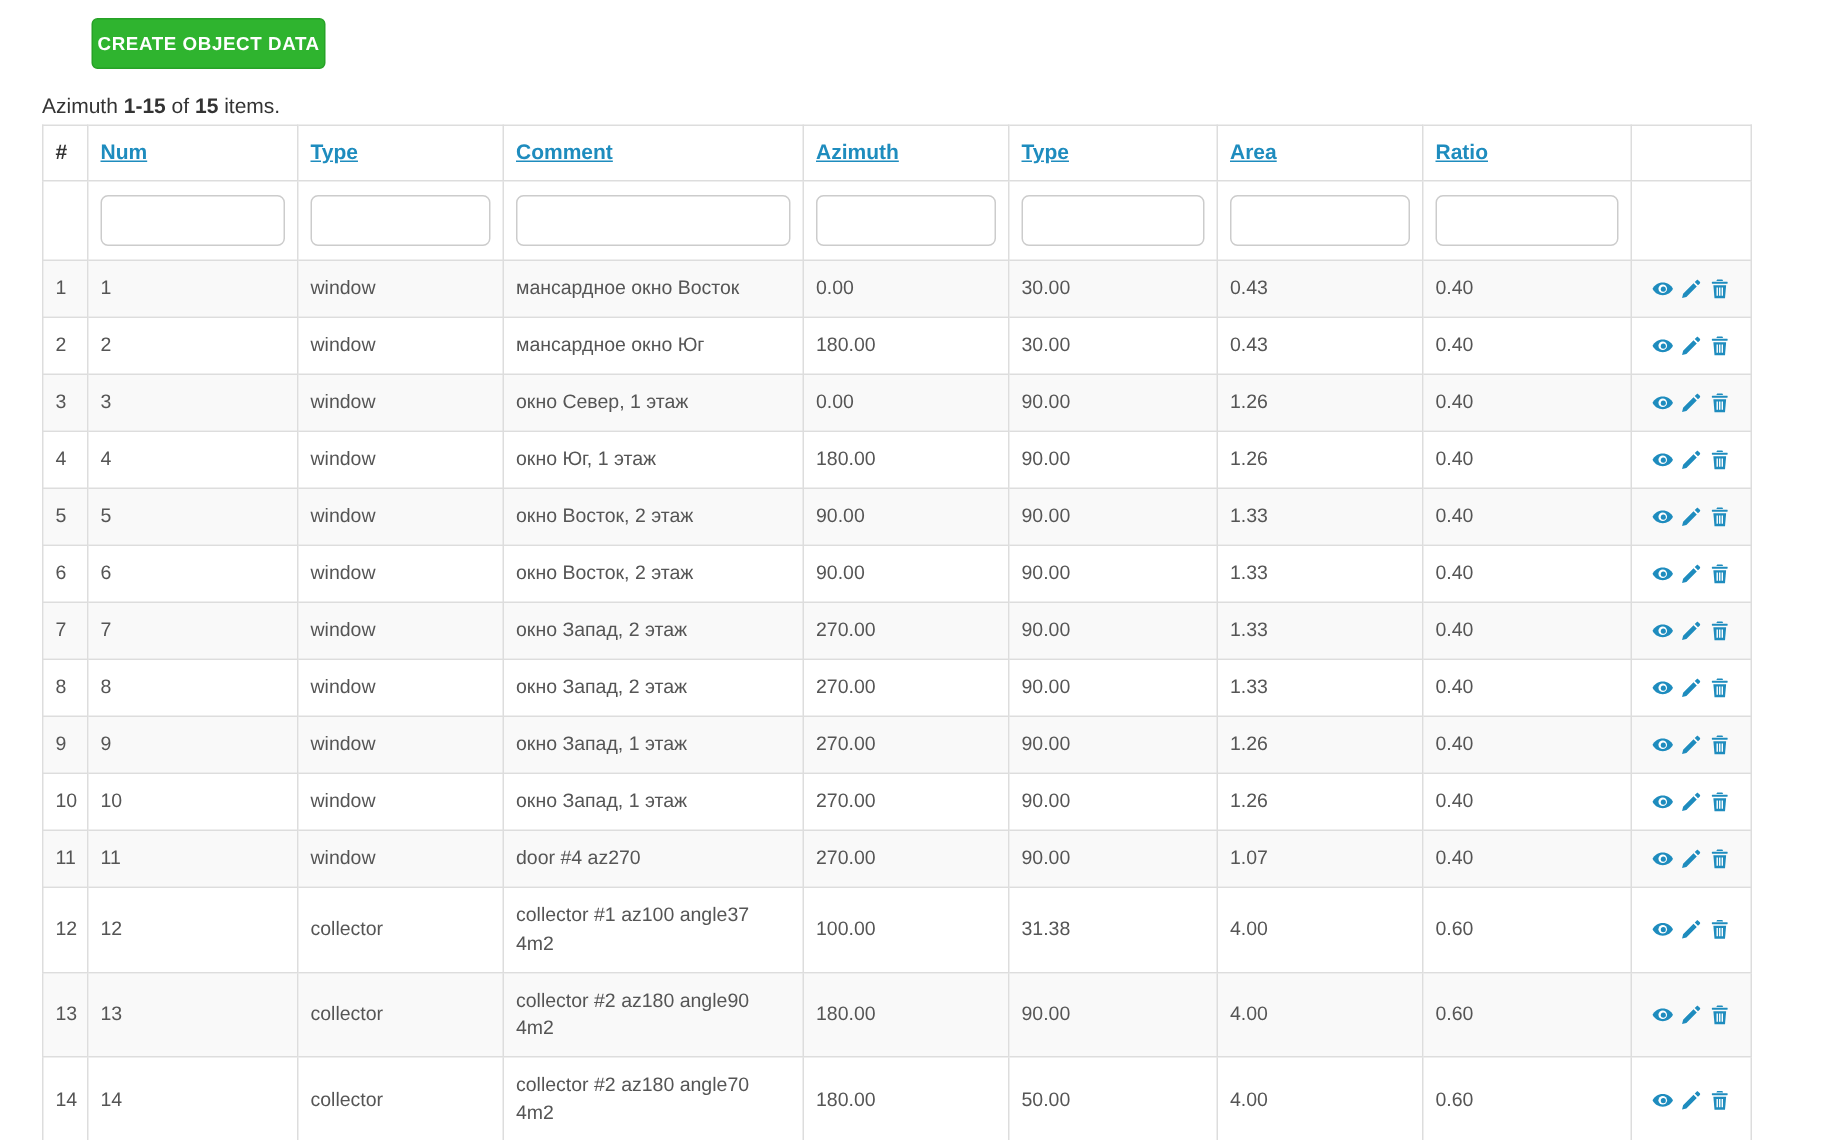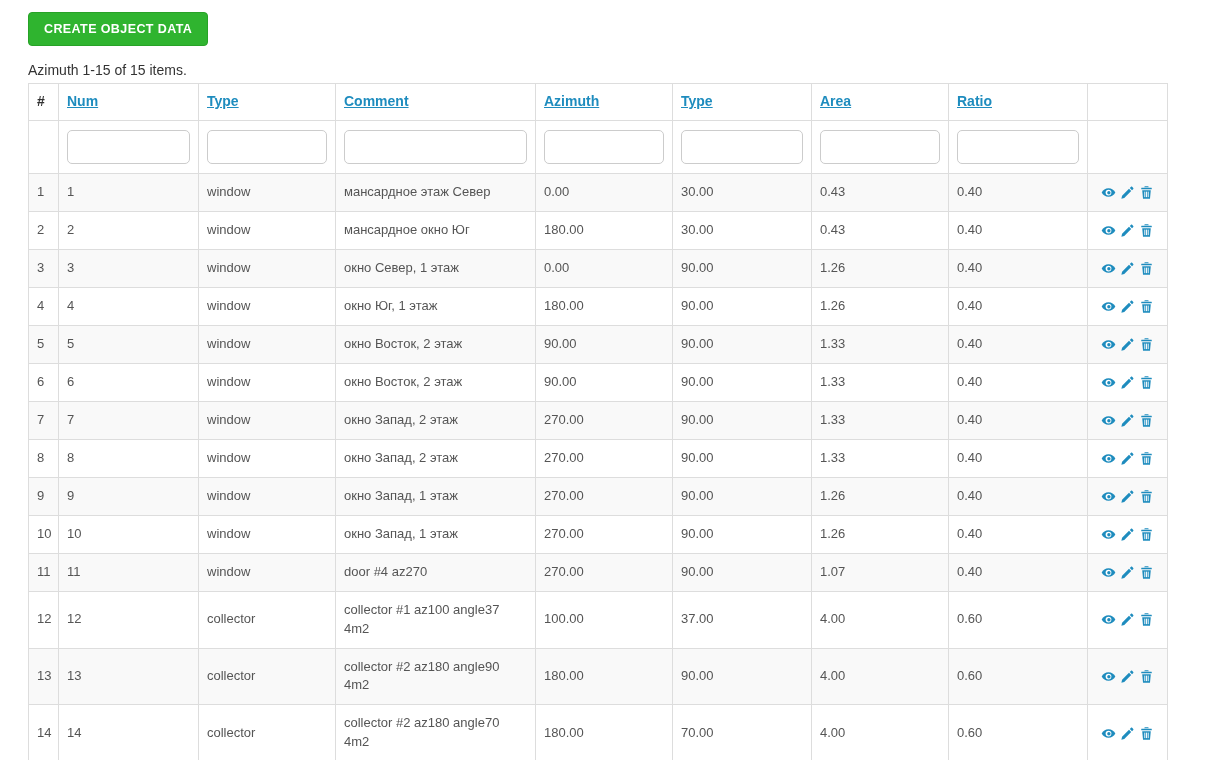--- a/index.html
+++ b/index.html
@@ -7,26 +7,27 @@
     width:1216px;height:760px;overflow:hidden;
     font-family:"Liberation Sans","DejaVu Sans",sans-serif;
     color:#333;font-size:14px;
   }
   .content{padding:12px 0 0 28px;}
   .btn-create{
     display:inline-block;
     background:var(--green,#2fb42f);
     border:1px solid var(--green-border,#27a227);
     color:#fff;font-weight:bold;font-size:12.5px;letter-spacing:.4px;
-    padding:9px 15px;border-radius:4px;cursor:pointer;
+    padding:9px 3px;border-radius:4px;cursor:pointer;
     font-family:"Liberation Sans","DejaVu Sans",sans-serif;
     text-transform:uppercase;
+    margin-left:33px;
   }
   .summary{font-size:14px;color:#333;margin:16px 0 5px;}
-  .summary b{font-weight:normal;}
+  .summary b{font-weight:bold;}
   table.grid{
     width:1139px;table-layout:fixed;border-collapse:collapse;
     font-size:13px;
   }
   table.grid th{
     font-size:14px;font-weight:bold;text-align:left;
     padding:9px 8px 11px;border:1px solid #ddd;background:#fff;
     vertical-align:middle;color:#333;
   }
   table.grid a.sort-link{
@@ -104,21 +105,21 @@
             <td><input type="text" class="filter-input" value="" style=""></td>
             <td><input type="text" class="filter-input" value="" style=""></td>
             <td></td>
           </tr>
       </thead>
       <tbody id="grid-body" class="grid-body">
           <tr>
             <td>1</td>
             <td>1</td>
             <td>window</td>
-            <td class="comment-cell">мансардное этаж Север</td>
+            <td class="comment-cell">мансардное окно Восток</td>
             <td>0.00</td>
             <td>30.00</td>
             <td>0.43</td>
             <td>0.40</td>
             <td class="actions-cell"><a href="#" class="action-btn"><svg viewBox="0 0 24 24" width="15" height="15">
                   <path d="M12 5.2C7.2 5.2 3 7.9 1.1 12c1.9 4.1 6.1 6.8 10.9 6.8s9-2.7 10.9-6.8C21 7.9 16.8 5.2 12 5.2z" fill="currentColor"></path>
                   <circle cx="12" cy="12" r="4.6" fill="#fff"></circle>
                   <circle cx="12.6" cy="12.4" r="2.7" fill="currentColor"></circle>
                 </svg></a><a href="#" class="action-btn"><svg viewBox="0 0 24 24" width="15" height="15">
                   <path fill="currentColor" d="M3.3 17.2 2.2 21.8l4.6-1.1L17.9 9.6l-3.5-3.5L3.3 17.2zM21.2 6.3c.5-.5.5-1.2 0-1.7l-1.8-1.8c-.5-.5-1.2-.5-1.7 0l-2 2 3.5 3.5 2-2z"></path>
@@ -348,21 +349,21 @@
                   <path fill="currentColor" d="M5.2 8.2h13.6L17.6 22H6.4L5.2 8.2z"></path>
                   <path d="M9.3 10.6v8.8M12 10.6v8.8M14.7 10.6v8.8" stroke="#fff" stroke-width="1.5" fill="none"></path>
                 </svg></a></td>
           </tr>
           <tr>
             <td>12</td>
             <td>12</td>
             <td>collector</td>
             <td class="comment-cell">collector #1 az100 angle37 4m2</td>
             <td>100.00</td>
-            <td>37.00</td>
+            <td>31.38</td>
             <td>4.00</td>
             <td>0.60</td>
             <td class="actions-cell"><a href="#" class="action-btn"><svg viewBox="0 0 24 24" width="15" height="15">
                   <path d="M12 5.2C7.2 5.2 3 7.9 1.1 12c1.9 4.1 6.1 6.8 10.9 6.8s9-2.7 10.9-6.8C21 7.9 16.8 5.2 12 5.2z" fill="currentColor"></path>
                   <circle cx="12" cy="12" r="4.6" fill="#fff"></circle>
                   <circle cx="12.6" cy="12.4" r="2.7" fill="currentColor"></circle>
                 </svg></a><a href="#" class="action-btn"><svg viewBox="0 0 24 24" width="15" height="15">
                   <path fill="currentColor" d="M3.3 17.2 2.2 21.8l4.6-1.1L17.9 9.6l-3.5-3.5L3.3 17.2zM21.2 6.3c.5-.5.5-1.2 0-1.7l-1.8-1.8c-.5-.5-1.2-.5-1.7 0l-2 2 3.5 3.5 2-2z"></path>
                 </svg></a><a href="#" class="action-btn"><svg viewBox="0 0 24 24" width="15" height="15">
                   <path fill="currentColor" d="M9.2 2h5.6l.8 1.6H8.4L9.2 2z"></path>
@@ -392,21 +393,21 @@
                   <path fill="currentColor" d="M5.2 8.2h13.6L17.6 22H6.4L5.2 8.2z"></path>
                   <path d="M9.3 10.6v8.8M12 10.6v8.8M14.7 10.6v8.8" stroke="#fff" stroke-width="1.5" fill="none"></path>
                 </svg></a></td>
           </tr>
           <tr>
             <td>14</td>
             <td>14</td>
             <td>collector</td>
             <td class="comment-cell">collector #2 az180 angle70 4m2</td>
             <td>180.00</td>
-            <td>70.00</td>
+            <td>50.00</td>
             <td>4.00</td>
             <td>0.60</td>
             <td class="actions-cell"><a href="#" class="action-btn"><svg viewBox="0 0 24 24" width="15" height="15">
                   <path d="M12 5.2C7.2 5.2 3 7.9 1.1 12c1.9 4.1 6.1 6.8 10.9 6.8s9-2.7 10.9-6.8C21 7.9 16.8 5.2 12 5.2z" fill="currentColor"></path>
                   <circle cx="12" cy="12" r="4.6" fill="#fff"></circle>
                   <circle cx="12.6" cy="12.4" r="2.7" fill="currentColor"></circle>
                 </svg></a><a href="#" class="action-btn"><svg viewBox="0 0 24 24" width="15" height="15">
                   <path fill="currentColor" d="M3.3 17.2 2.2 21.8l4.6-1.1L17.9 9.6l-3.5-3.5L3.3 17.2zM21.2 6.3c.5-.5.5-1.2 0-1.7l-1.8-1.8c-.5-.5-1.2-.5-1.7 0l-2 2 3.5 3.5 2-2z"></path>
                 </svg></a><a href="#" class="action-btn"><svg viewBox="0 0 24 24" width="15" height="15">
                   <path fill="currentColor" d="M9.2 2h5.6l.8 1.6H8.4L9.2 2z"></path>

